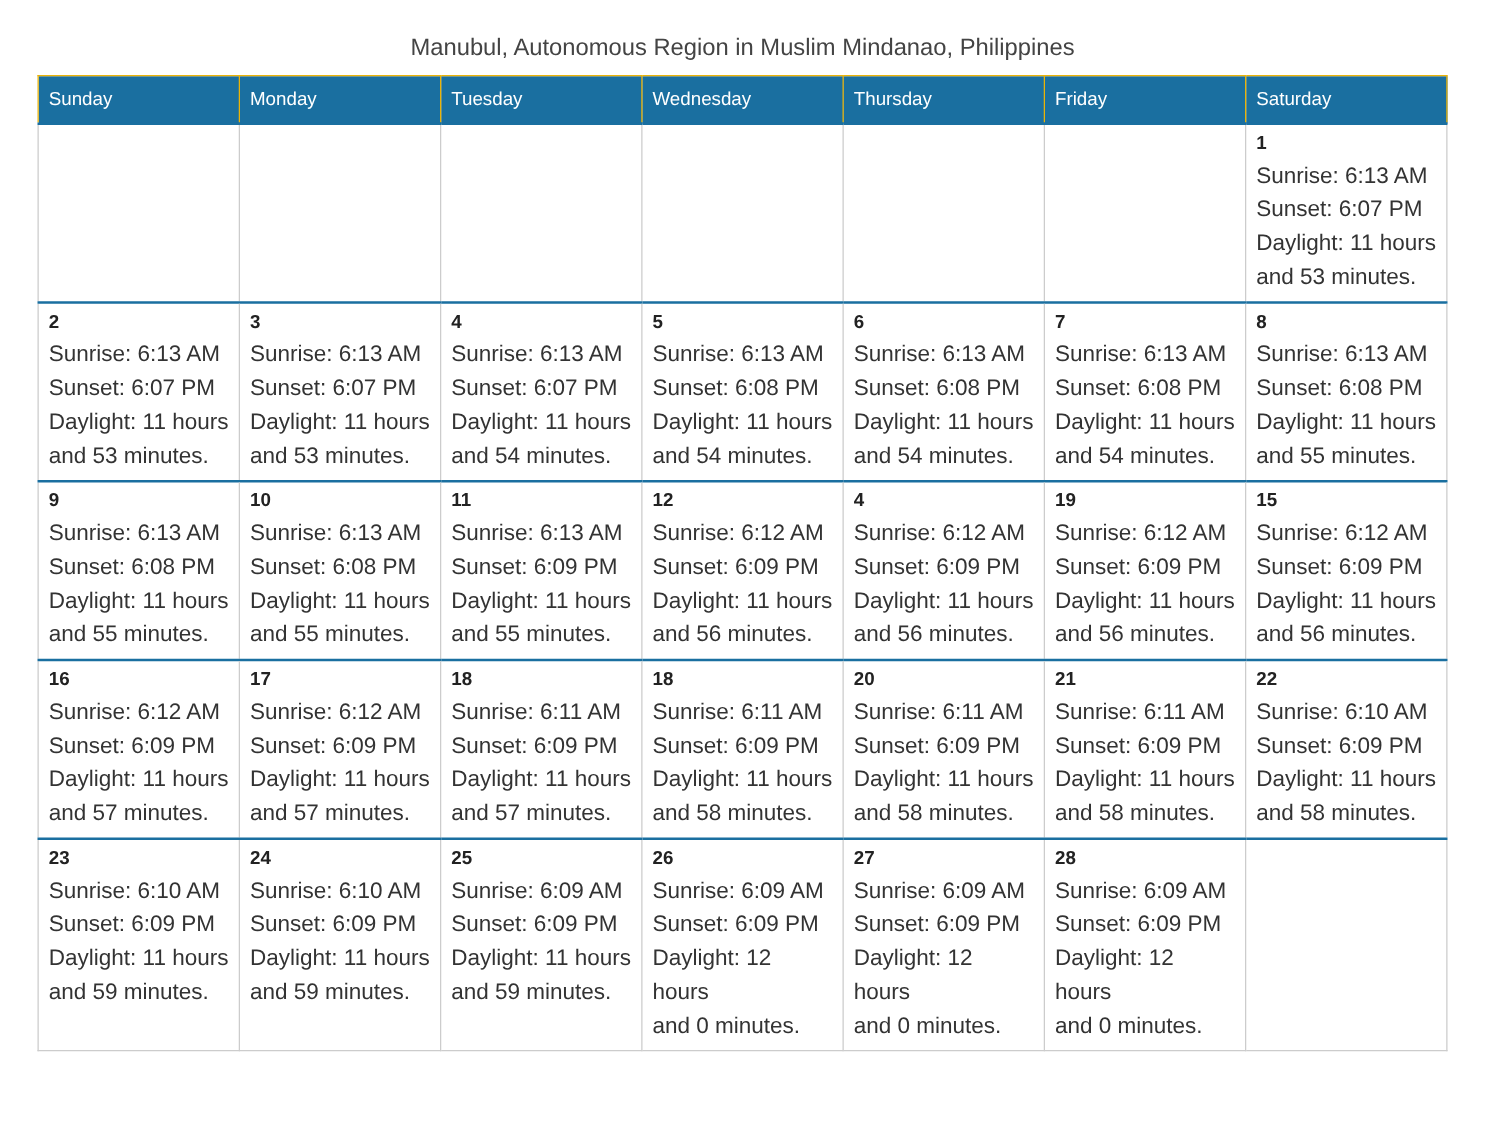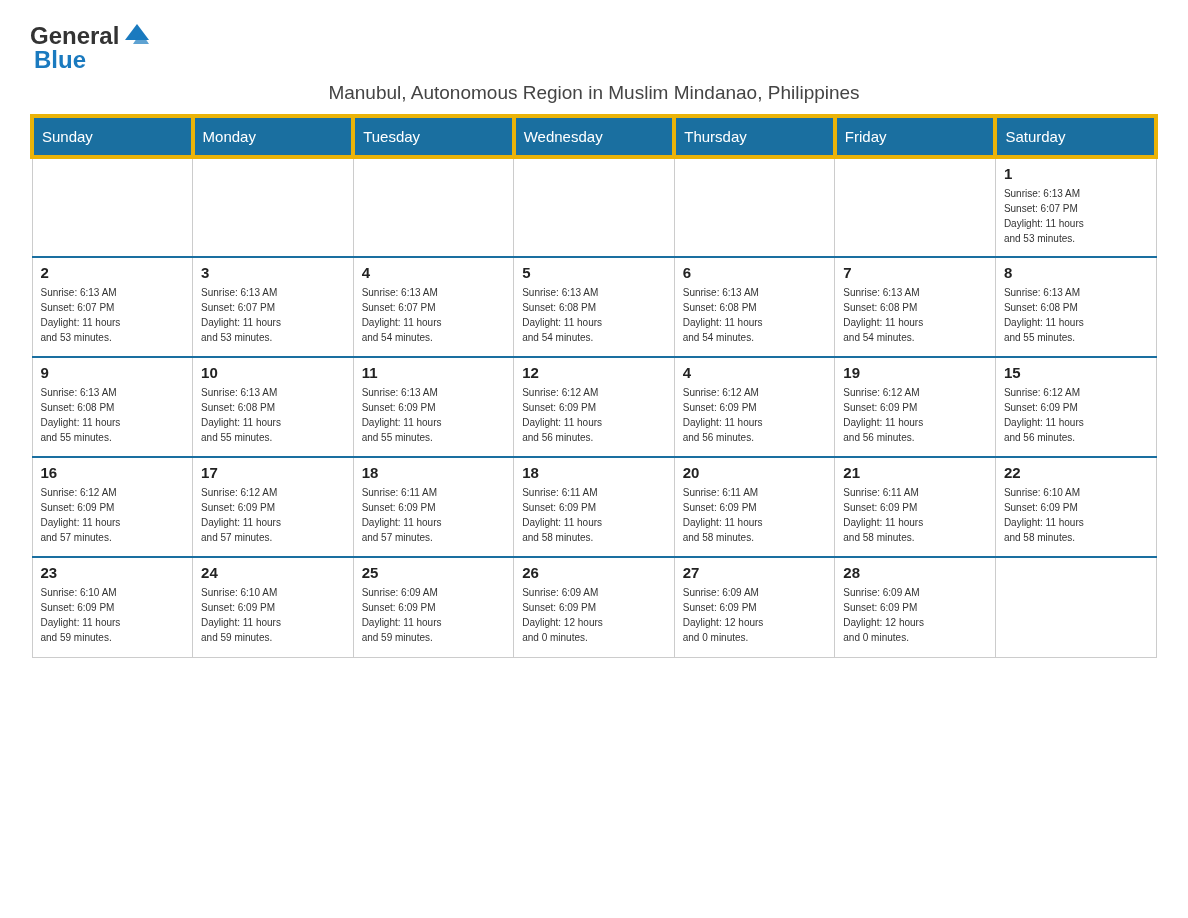--- a/index.html
+++ b/index.html
@@ -41,21 +41,21 @@
       border-collapse: collapse;
       table-layout: fixed;
     }
     .calendar-table th {
       background-color: #1a6fa0;
       color: #fff;
       padding: 10px 8px;
       font-size: 15px;
       font-weight: normal;
       text-align: left;
-      border: 4px solid #eab308;
+      border: 1px solid #eab308;
     }
     .calendar-table td {
       border: 1px solid #ccc;
       vertical-align: top;
       padding: 6px 8px;
       min-height: 90px;
       height: 100px;
       font-size: 13px;
       color: #333;
       background: #fff;
@@ -63,51 +63,41 @@
     .calendar-table td.empty {
       background: #fff;
     }
     .day-number {
       font-size: 15px;
       font-weight: bold;
       color: #222;
       margin-bottom: 4px;
     }
     .day-info {
-      font-size: 10px;
+      font-size: 18px;
       color: #333;
       line-height: 1.5;
     }
     .row-top td {
       border-top: 2px solid #1a6fa0;
     }
     .logo-wrapper {
       display: flex;
       flex-direction: column;
       align-items: flex-start;
     }
     .logo-line {
       display: flex;
       align-items: center;
     }
   </style>
 </head>
 <body>
 
 <div class="header-area">
-  <div class="logo-wrapper">
-    <div class="logo-line">
-      <span style="font-size:24px;font-weight:bold;color:#333;">General</span>
-      <svg width="32" height="32" viewBox="0 0 32 32" style="margin-left:2px;">
-        <polygon points="16,4 28,20 4,20" fill="#1a7abf"></polygon>
-        <polygon points="20,12 28,24 12,24" fill="#1a7abf" opacity="0.7"></polygon>
-      </svg>
-    </div>
-    <span style="font-size:24px;font-weight:bold;color:#1a7abf;margin-top:-6px;margin-left:4px;">Blue</span>
-  </div>
 </div>
 
 <div class="subtitle-container">
   <span class="subtitle">Manubul, Autonomous Region in Muslim Mindanao, Philippines</span>
 </div>
 
 <table class="calendar-table">
   <thead>
     <tr>
     <th>Sunday</th>

